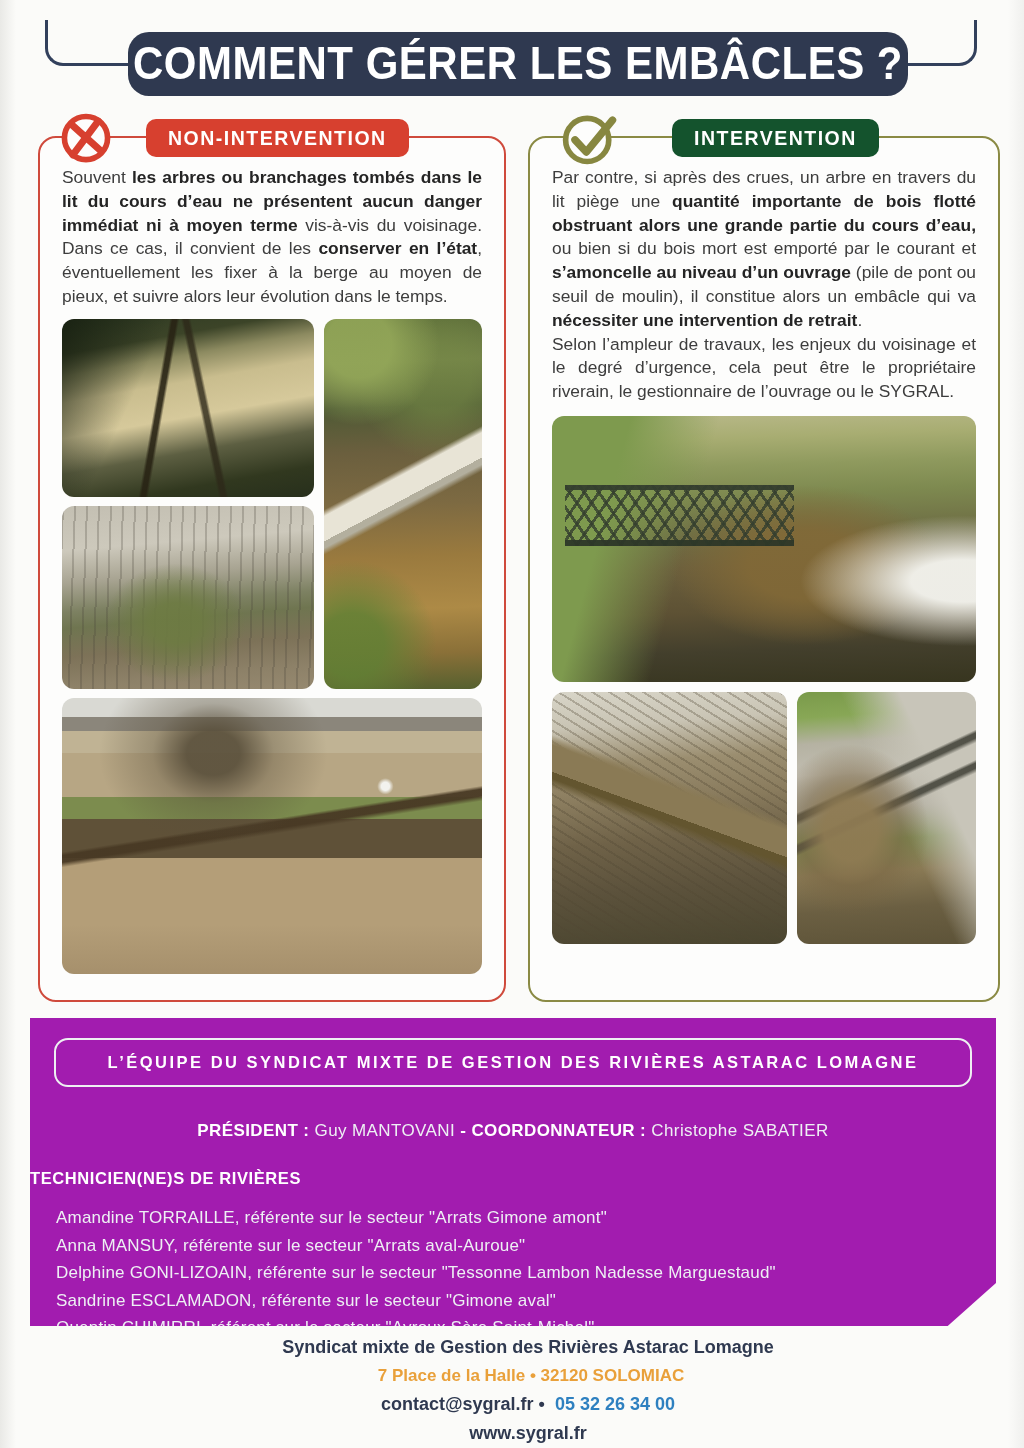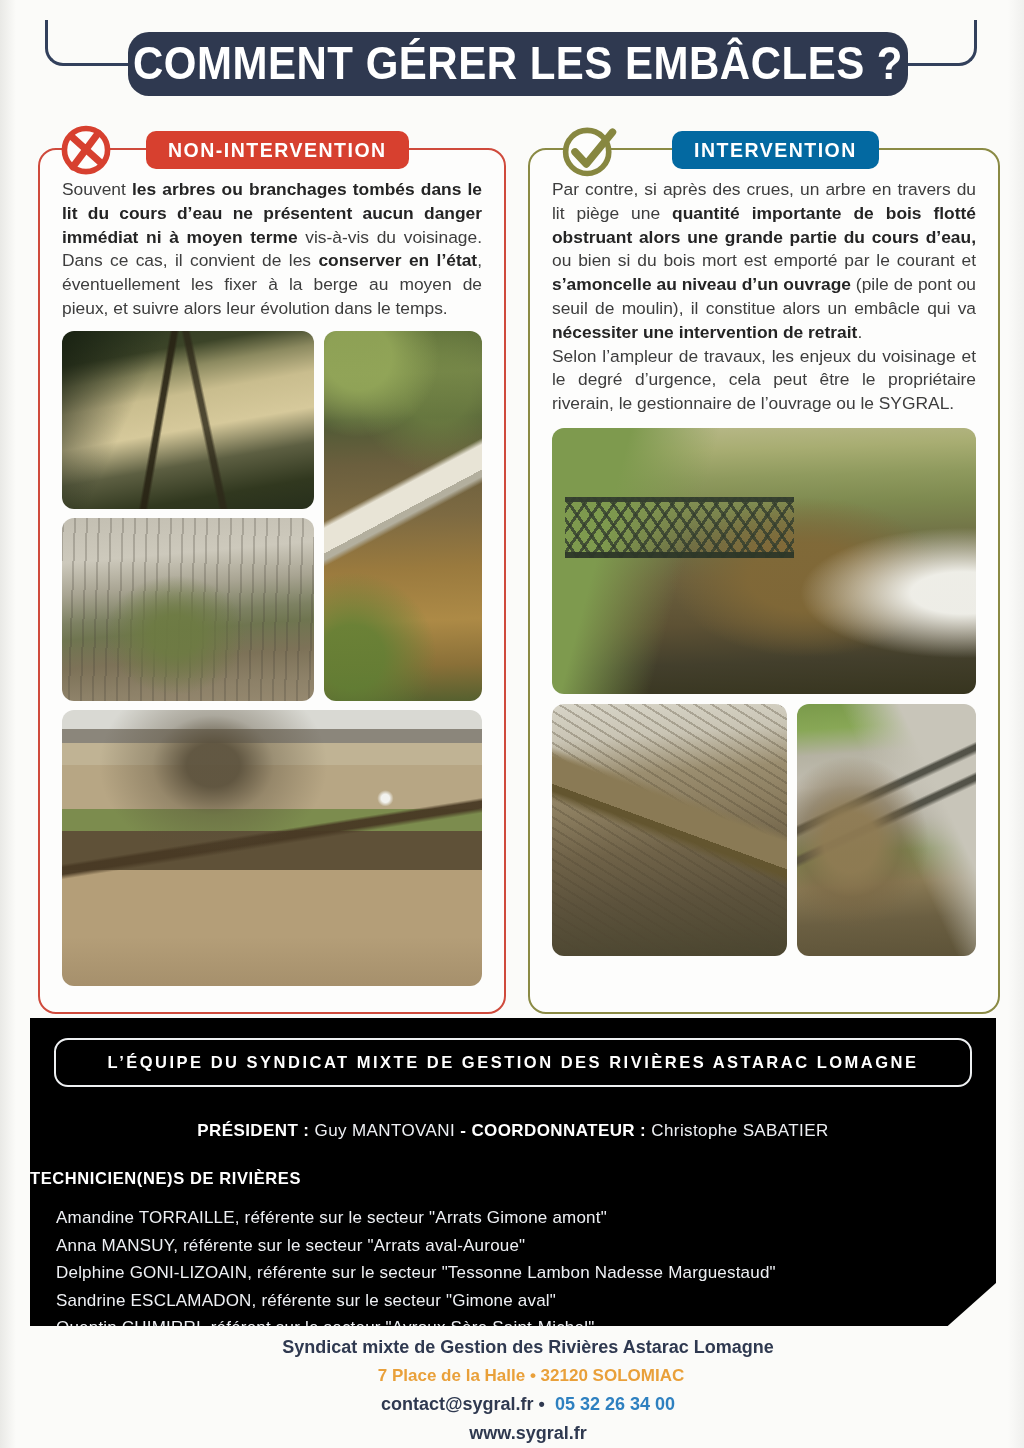--- a/index.html
+++ b/index.html
@@ -12,31 +12,31 @@
   
   .connector-left{position:absolute;left:45px;top:20px;width:85px;height:43px;
     border-left:3px solid #32405c;border-bottom:3px solid #32405c;border-bottom-left-radius:18px;}
   .connector-right{position:absolute;right:47px;top:20px;width:70px;height:43px;
     border-right:3px solid #32405c;border-bottom:3px solid #32405c;border-bottom-right-radius:18px;}
   .title-band{position:absolute;left:128px;top:32px;width:780px;height:64px;background:#2f3950;
     border-radius:21px;display:flex;align-items:center;justify-content:center;}
   .title-band h1{margin:0;color:#fff;font-size:42px;font-weight:700;letter-spacing:.5px;white-space:nowrap;
     transform:scaleY(1.08);}
   
-  .panel{position:absolute;top:148px;height:866px;border-radius:18px;box-sizing:border-box;background:#fdfdfc;}
+  .panel{position:absolute;top:136px;height:866px;border-radius:18px;box-sizing:border-box;background:#fdfdfc;}
   .panel-left{left:38px;width:468px;border:2px solid #cf4a3c;}
   .panel-right{left:528px;width:472px;border:2px solid #8a8a44;}
   .panel-inner{padding:28px 22px 16px;}
   .badge-icon{position:absolute;top:-30px;width:60px;height:60px;}
   .panel-left .badge-icon{left:16px;}
   .panel-right .badge-icon{left:30px;}
   .badge{position:absolute;top:-19px;height:38px;border-radius:10px;color:#fff;font-weight:700;
     font-size:19.5px;letter-spacing:1.5px;display:flex;align-items:center;padding:0 22px;white-space:nowrap;}
   .badge-red{left:106px;background:#d7402f;}
-  .badge-olive{left:142px;background:#0369a1;}
+  .badge-olive{left:142px;background:#14532d;}
   .para{font-size:17.4px;line-height:23.8px;color:#3d3d3d;text-align:justify;margin:0;}
   .para b{color:#242424;}
   
   .photo{border-radius:12px;position:relative;overflow:hidden;background-color:#8b8468;}
   .photo-grid{margin-top:10px;}
   .row-flex{display:flex;gap:10px;}
   .stack{display:flex;flex-direction:column;gap:9px;width:252px;}
   #ph-a{height:178px;background:
     linear-gradient(100deg,transparent 38%,rgba(40,35,20,.9) 39% 40.5%,transparent 41.5%),
     linear-gradient(78deg,transparent 54%,rgba(45,40,25,.8) 55% 56.5%,transparent 57.5%),
@@ -70,21 +70,21 @@
   #ph-f{width:236px;height:252px;background:
     linear-gradient(200deg,transparent 38%,#8a7a55 41% 49%,#63552f 49% 51%,transparent 54%),
     repeating-linear-gradient(32deg,rgba(80,70,50,.3) 0 2px,transparent 2px 9px),
     linear-gradient(176deg,#d8d5c8 0%,#c9c4b4 14%,#9b8e70 28%,#8a7c5e 42%,#6f6248 58%,#5c523c 76%,#4a452f 100%);}
   #ph-g{width:179px;height:252px;background:
     radial-gradient(ellipse at 30% 55%,rgba(142,122,82,.95) 0 15%,rgba(120,100,65,.5) 28%,transparent 44%),
     linear-gradient(155deg,transparent 36%,rgba(70,70,60,.9) 37% 38.5%,transparent 40%,transparent 45%,rgba(70,70,60,.9) 46% 47.5%,transparent 49%),
     linear-gradient(245deg,#c8c5b9 0 26%,transparent 46%),
     linear-gradient(176deg,#7a9a4a 0%,#88a756 10%,#b5b2a2 20%,#c2beb2 32%,#a8a496 46%,#7d8a52 58%,#8a7a55 70%,#6b5f42 84%,#5d5338 100%);}
   
-  .footer{position:absolute;left:30px;top:1018px;width:966px;height:308px;background:#000000;color:#eef0f4;
+  .footer{position:absolute;left:30px;top:1018px;width:966px;height:308px;background:#a21caf;color:#eef0f4;
     clip-path:polygon(0 0,100% 0,100% 86%,95% 100%,0 100%);}
   .team-box{margin:20px 24px 0;border:2px solid #eef0f2;border-radius:14px;padding:13px 8px;
     text-align:center;font-weight:700;font-size:16.5px;letter-spacing:2.5px;color:#fff;}
   .team-line{text-align:center;font-size:17px;letter-spacing:.4px;}
   .team-line b{color:#fff;}
   .line-president{margin-top:34px;}
   .line-assistant{margin-top:9px;}
   .tech-heading{margin-top:28px;text-align:left;font-weight:700;font-size:16.5px;letter-spacing:.6px;color:#fff;}
   .tech-list{margin:16px 0 0 26px;font-size:17px;line-height:27.5px;letter-spacing:.2px;}
   

